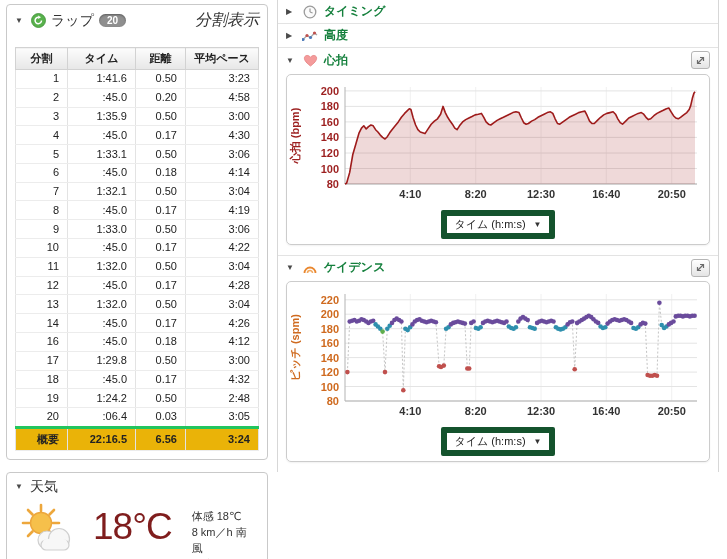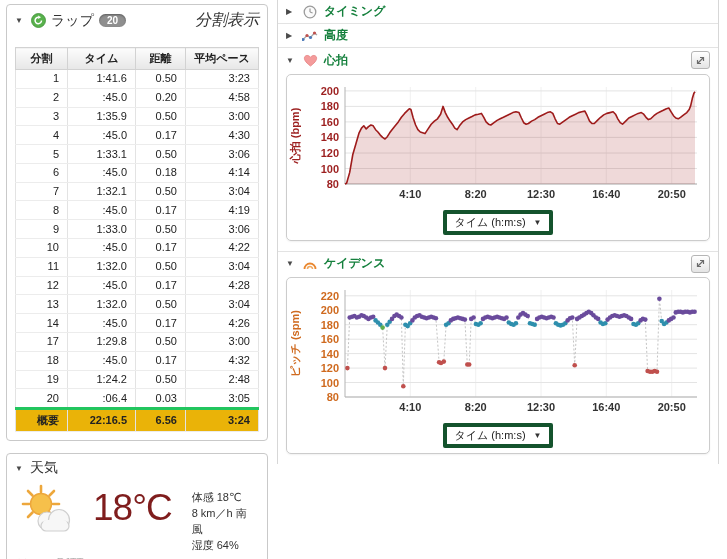--- a/index.html
+++ b/index.html
@@ -38,21 +38,21 @@
     border-bottom:1px solid #e3e3e3; cursor:pointer; }
   .acc-row.open { border-bottom:none; }
   .sec-icon { width:16px; height:16px; display:flex; align-items:center; justify-content:center; flex:none; }
   .sec-title { font-size:12px; font-weight:bold; color:#15803d; }
   .expand-btn { margin-left:auto; width:19px; height:18px; border:1px solid #b5b5b5; border-radius:3px;
     background:linear-gradient(#ffffff,#e4e4e4); display:flex; align-items:center; justify-content:center;
     cursor:pointer; }
   .chart-panel { border:1px solid #cccccc; border-radius:5px; margin:2px 8px 10px 8px;
     padding:5px 0 5px 0; box-shadow:0 1px 2px rgba(0,0,0,.06); }
   .axis-dd { display:flex; align-items:center; gap:8px; width:fit-content; margin:2px auto 0 auto;
-    border:4px solid #14532d; border-radius:2px; background:#fff; padding:1px 8px;
+    border:6px solid #14532d; border-radius:2px; background:#fff; padding:1px 8px;
     font-size:11px; color:#222; cursor:pointer; }
   .axis-dd .dd-arrow { font-size:8px; color:#333; }
   svg text { font-family:"Liberation Sans","DejaVu Sans",sans-serif; }
   .sep { border-bottom:1px solid #e3e3e3; }
 </style>
 </head>
 <body>
 
 <div class="left-col">
 
@@ -163,20 +163,26 @@
               <td>13</td>
               <td>1:32.0</td>
               <td>0.50</td>
               <td>3:04</td>
             </tr>
             <tr>
               <td>14</td>
               <td>:45.0</td>
               <td>0.17</td>
               <td>4:26</td>
+            </tr>
+            <tr>
+              <td>16</td>
+              <td>:45.0</td>
+              <td>0.18</td>
+              <td>4:12</td>
             </tr>
             <tr>
               <td>17</td>
               <td>1:29.8</td>
               <td>0.50</td>
               <td>3:00</td>
             </tr>
             <tr>
               <td>18</td>
               <td>:45.0</td>

